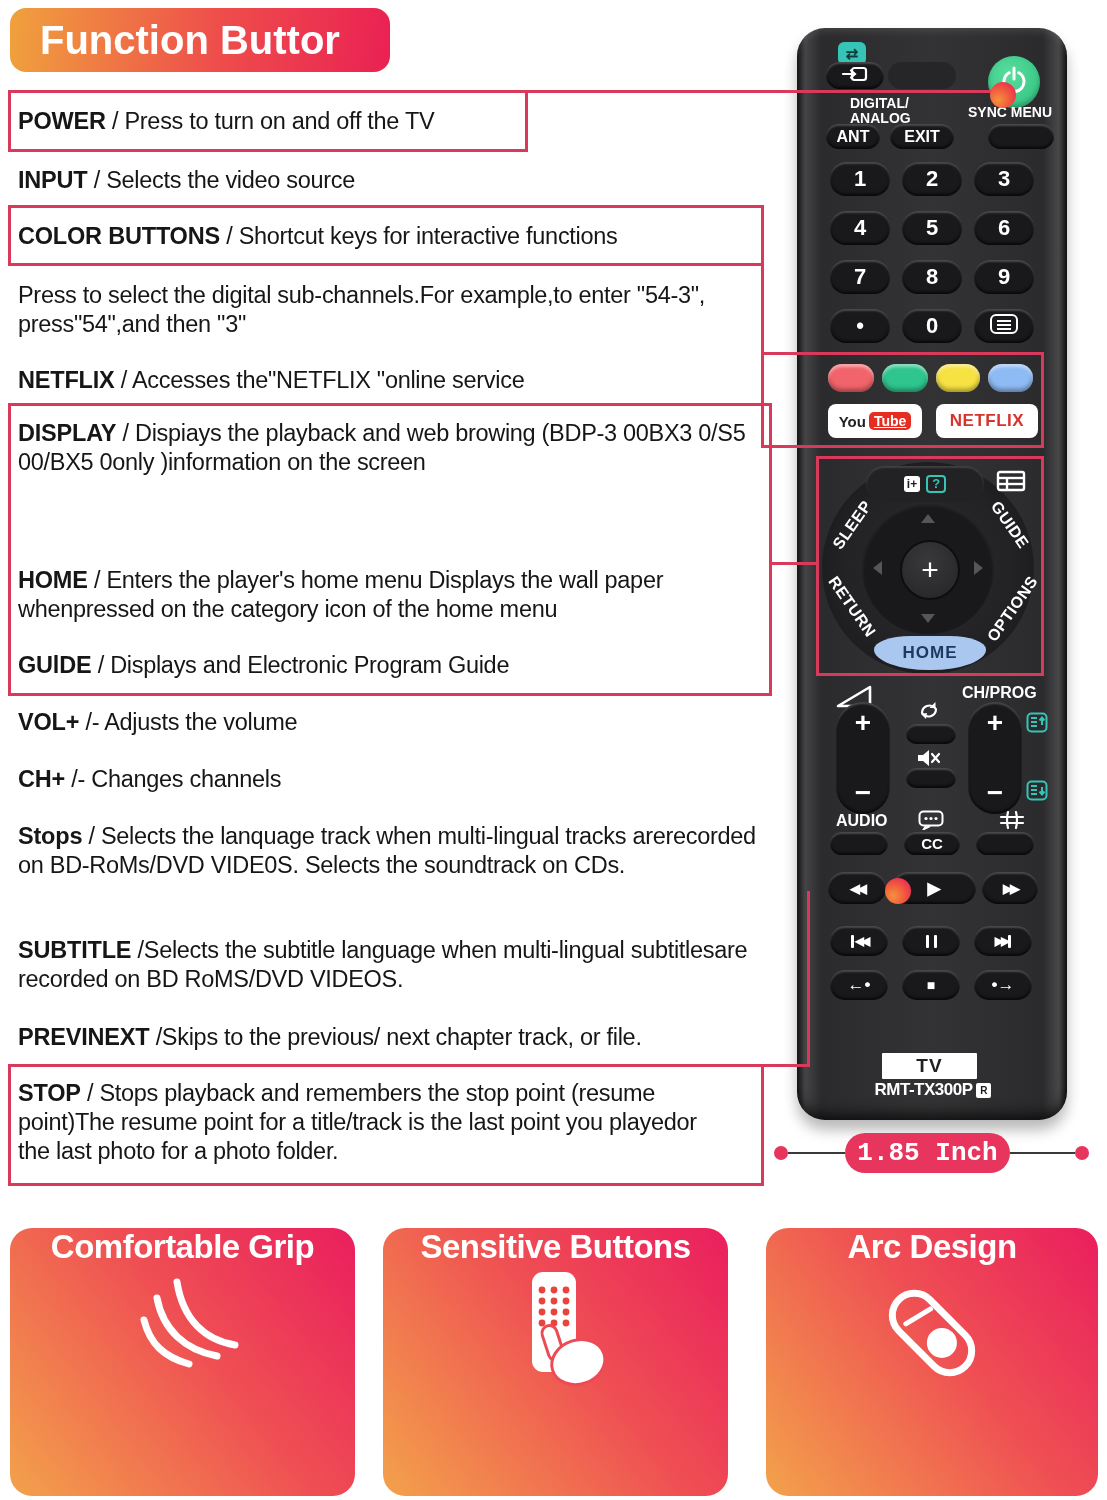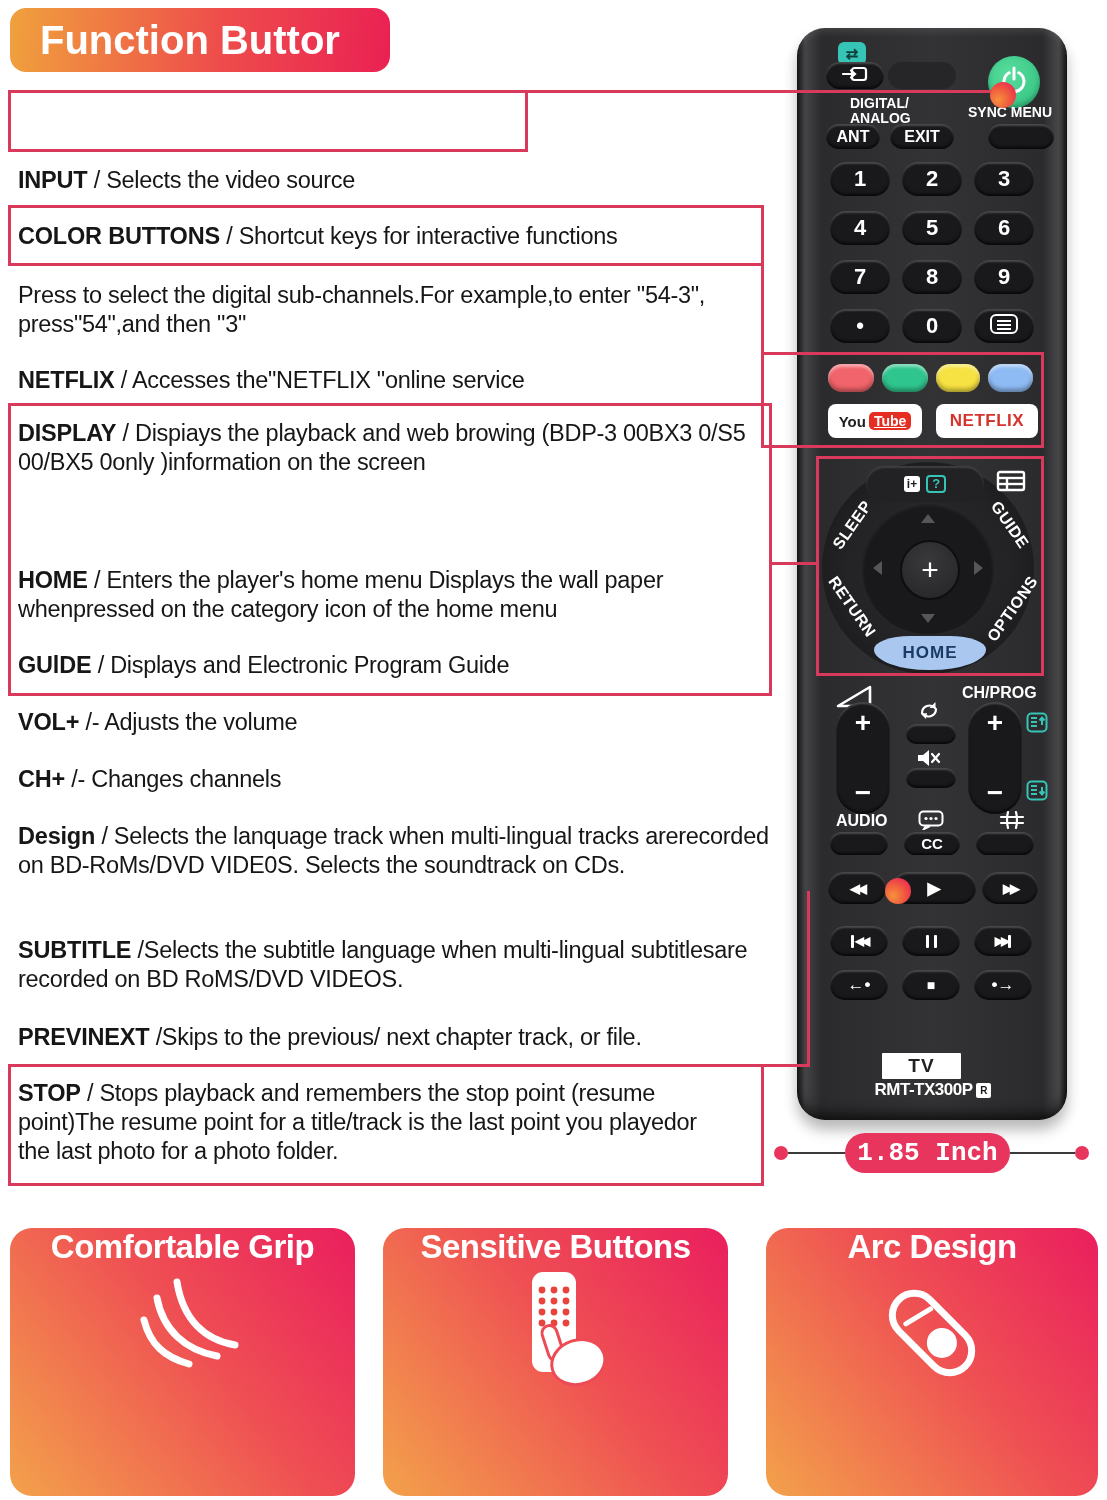--- a/index.html
+++ b/index.html
@@ -296,21 +296,21 @@
     <div class="rbtn" style="left:33px;top:942px;width:58px;height:30px;font-size:17px;">
         <span>←•</span>
       </div>
     <div class="rbtn" style="left:105px;top:942px;width:58px;height:30px;font-size:14px;">
         <span>■</span>
       </div>
     <div class="rbtn" style="left:177px;top:942px;width:58px;height:30px;font-size:17px;">
         <span>•→</span>
       </div>
 
-    <div class="abs" style="left:85px;top:1025px;width:79px;height:26px;background:#fff;border-radius:1px;display:flex;align-items:center;justify-content:center;z-index:2;">
+    <div class="abs" style="left:85px;top:1025px;width:95px;height:26px;background:#fff;border-radius:1px;display:flex;align-items:center;justify-content:center;z-index:2;">
       <span style="color:#222;font-weight:bold;font-size:19px;letter-spacing:1px;">TV</span>
     </div>
     <div class="abs" style="left:31px;top:1052px;width:210px;display:flex;align-items:center;justify-content:center;gap:4px;z-index:2;">
       <span style="color:#fff;font-weight:bold;font-size:17px;letter-spacing:-0.5px;">RMT-TX300P</span>
       <span style="background:#fff;color:#1a1a1a;font-weight:bold;font-size:10px;width:15px;height:15px;border-radius:2px;display:inline-flex;align-items:center;justify-content:center;">R</span>
     </div>
   </div>
 
   <div class="cbox" style="left:8px;top:90px;width:520px;height:62px;"></div>
   <div class="cline" style="left:528px;top:90px;width:478px;height:3px;"></div>
@@ -322,40 +322,42 @@
 
   <div class="cbox" style="left:8px;top:403px;width:764px;height:293px;"></div>
   <div class="cline" style="left:772px;top:562px;width:45px;height:3px;"></div>
   <div class="cbox" style="left:816px;top:456px;width:228px;height:220px;"></div>
 
   <div class="cbox" style="left:8px;top:1064px;width:756px;height:122px;"></div>
   <div class="cline" style="left:764px;top:1064px;width:46px;height:3px;"></div>
   <div class="cline" style="left:807px;top:891px;width:3px;height:173px;"></div>
   <div class="cdot" style="left:885px;top:878px;"></div>
 
+  <div class="ann" style="top:107px;width:500px;">
+    <span class="term">POWER</span> <span>/ Press to turn on and off the TV</span></div>
   <div class="ann" style="top:166px;width:600px;">
     <span class="term">INPUT</span> <span>/ Selects the video source</span></div>
   <div class="ann" style="top:222px;width:730px;">
     <span class="term">COLOR BUTTONS</span> <span>/ Shortcut keys for interactive functions</span></div>
   <div class="ann" style="top:281px;width:690px;">
     <span>Press to select the digital sub-channels.For example,to enter "54-3", press"54",and then "3"</span></div>
   <div class="ann" style="top:366px;width:700px;">
     <span class="term">NETFLIX</span> <span>/ Accesses the"NETFLIX "online service</span></div>
   <div class="ann" style="top:419px;width:735px;">
     <span class="term">DISPLAY</span> <span>/ Dispiays the playback and web browing (BDP-3 00BX3 0/S5 00/BX5  0only )information on the screen</span></div>
   <div class="ann" style="top:566px;width:735px;">
     <span class="term">HOME</span> <span>/ Enters the player's home menu Displays the wall paper whenpressed on the category icon of the home menu</span></div>
   <div class="ann" style="top:708px;width:600px;">
     <span class="term">VOL+</span> <span>/- Adjusts the volume</span></div>
   <div class="ann" style="top:651px;width:700px;">
     <span class="term">GUlDE</span> <span>/ Displays and Electronic Program Guide</span></div>
   <div class="ann" style="top:765px;width:600px;">
     <span class="term">CH+</span> <span>/- Changes channels</span></div>
   <div class="ann" style="top:822px;width:752px;">
-    <span class="term">Design</span> <span>/ Selects the lanquage track when multi-lingual tracks arerecorded on BD-RoMs/DVD VIDE0S. Selects the soundtrack on CDs.</span></div>
+    <span class="term">Stops</span> <span>/ Selects the lanquage track when multi-lingual tracks arerecorded on BD-RoMs/DVD VIDE0S. Selects the soundtrack on CDs.</span></div>
   <div class="ann" style="top:936px;width:730px;">
     <span class="term">SUBTITLE</span> <span>/Selects the subtitle language when multi-lingual subtitlesare recorded on BD RoMS/DVD VIDEOS.</span></div>
   <div class="ann" style="top:1023px;width:750px;">
     <span class="term">PREVINEXT</span> <span>/Skips to the previous/ next chapter track, or file.</span></div>
   <div class="ann" style="top:1079px;width:700px;">
     <span class="term">STOP</span> <span>/ Stops playback and remembers the stop point (resume point)The resume point for a title/track is the last point you playedor the last photo for a photo folder.</span></div>
 
   <div class="dimdot" style="left:774px;top:1146px;"></div>
   <div class="dimline" style="left:788px;top:1152px;width:57px;"></div>
   <div class="dimpill">

